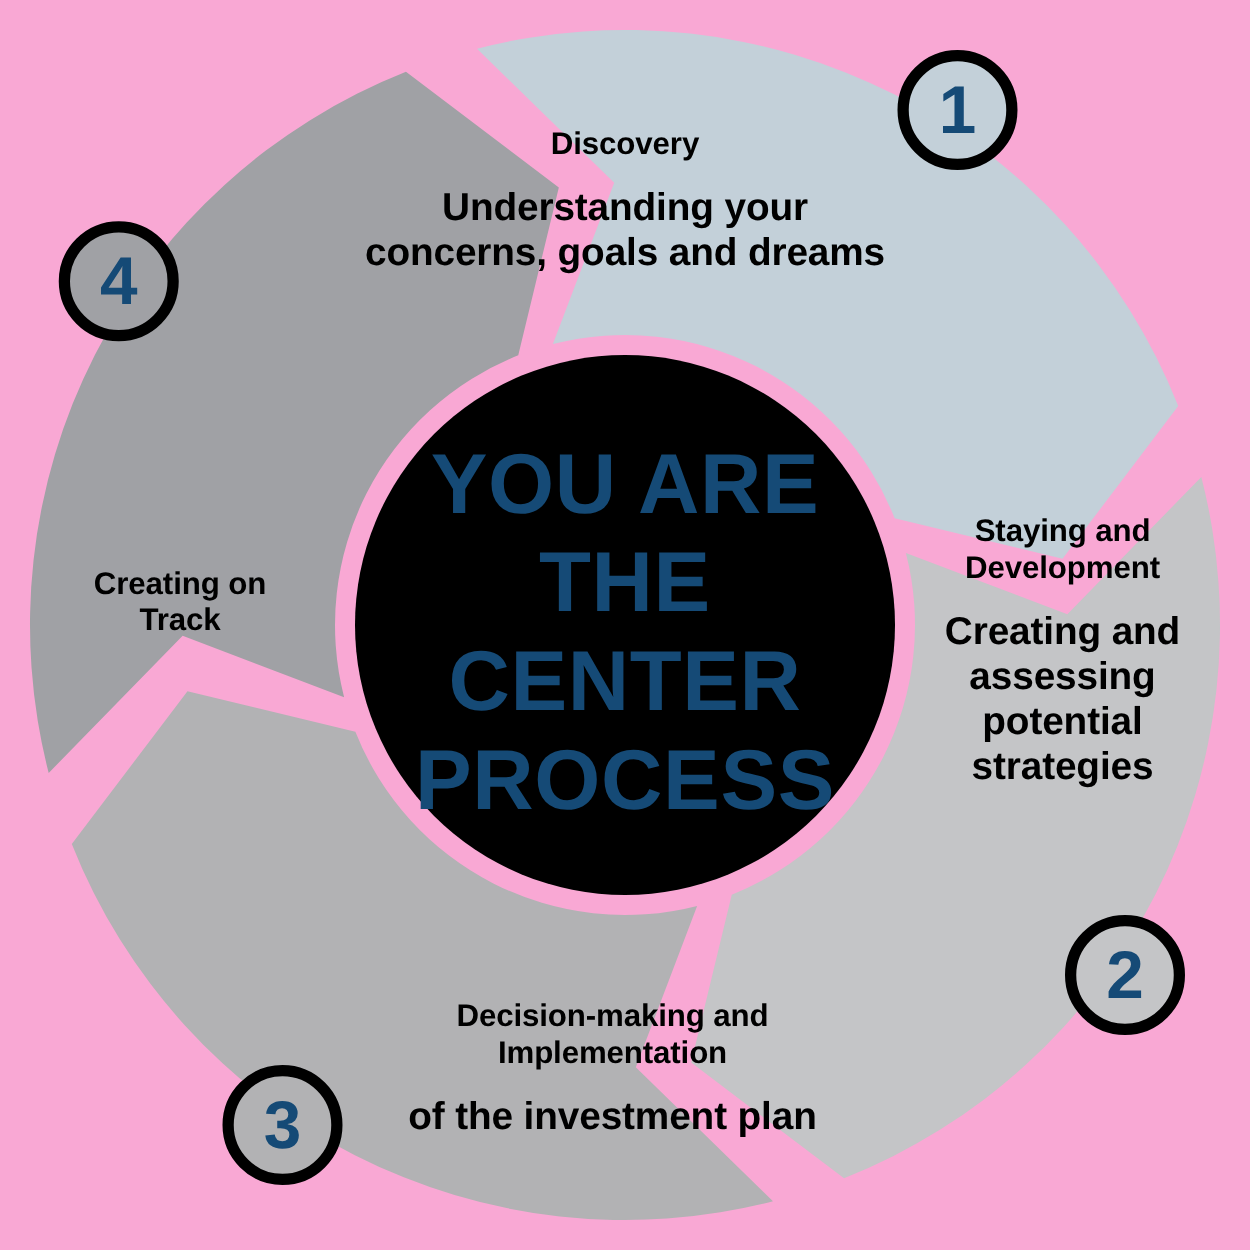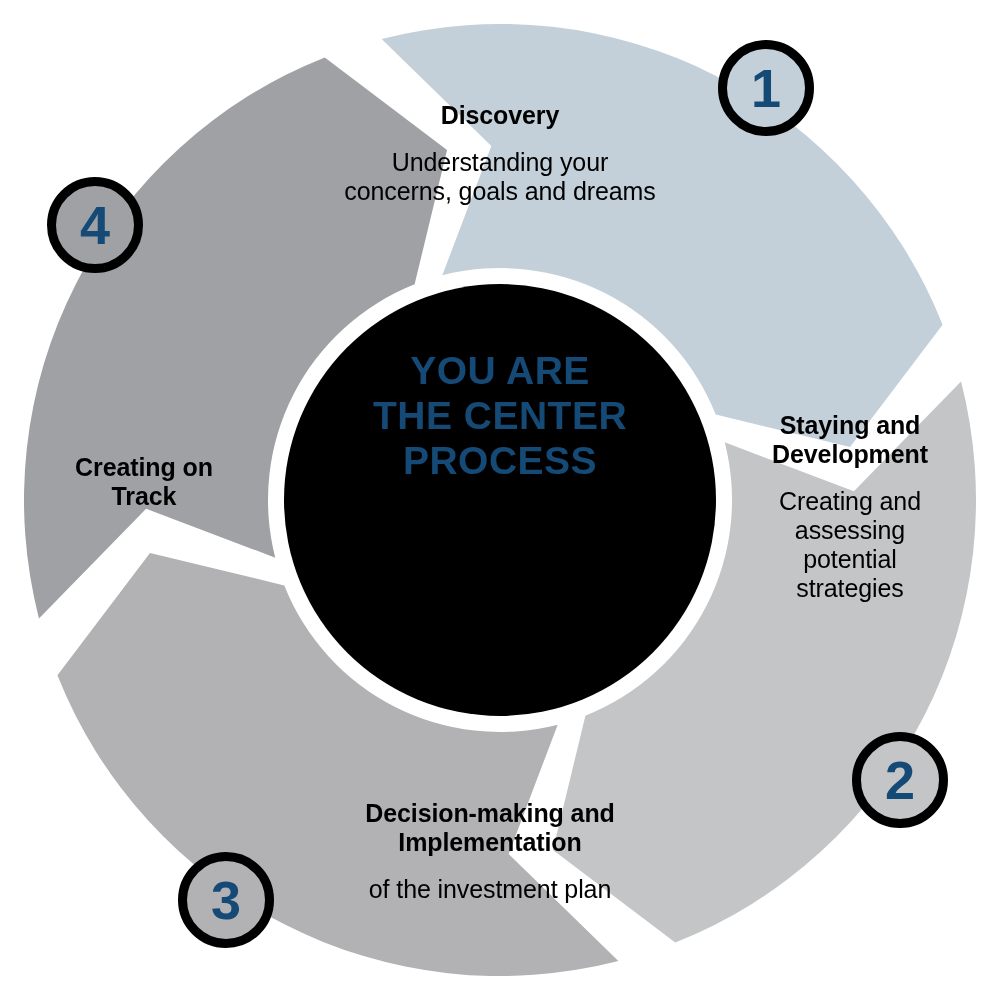--- a/index.html
+++ b/index.html
@@ -10,21 +10,21 @@
   body {
     width: 1000px;
     height: 1000px;
     overflow: hidden;
     font-family: "Liberation Sans", sans-serif;
   }
   #diagram-root {
     position: relative;
     width: 1000px;
     height: 1000px;
-    background: #ffffff;
+    background: #f9a8d4;
   }
   #ring-svg {
     position: absolute;
     top: 0;
     left: 0;
     width: 1000px;
     height: 1000px;
     display: block;
   }
   .seg-text {
@@ -34,22 +34,22 @@
     line-height: 1.16;
     white-space: pre-line;
     pointer-events: none;
   }
   .seg-title {
     font-weight: bold;
     font-size: 25px;
     letter-spacing: -0.1px;
   }
   .seg-desc {
-    font-weight: normal;
-    font-size: 25px;
+    font-weight: bold;
+    font-size: 31px;
     letter-spacing: -0.1px;
   }
   
   #seg1-text {
     left: 270px;
     top: 82px;
     width: 460px;
   }
   
   #seg2-text {
@@ -70,21 +70,21 @@
     width: 216px;
   }
   #center-text {
     position: absolute;
     left: 290px;
     top: 348px;
     width: 420px;
     text-align: center;
     color: #154a76;
     font-weight: bold;
-    font-size: 39px;
+    font-size: 68px;
     line-height: 1.16;
     letter-spacing: 0.5px;
     pointer-events: none;
   }
   #center-text .cline { display: block; }
   .badge {
     position: absolute;
     width: 96px;
     height: 96px;
     border-radius: 50%;

